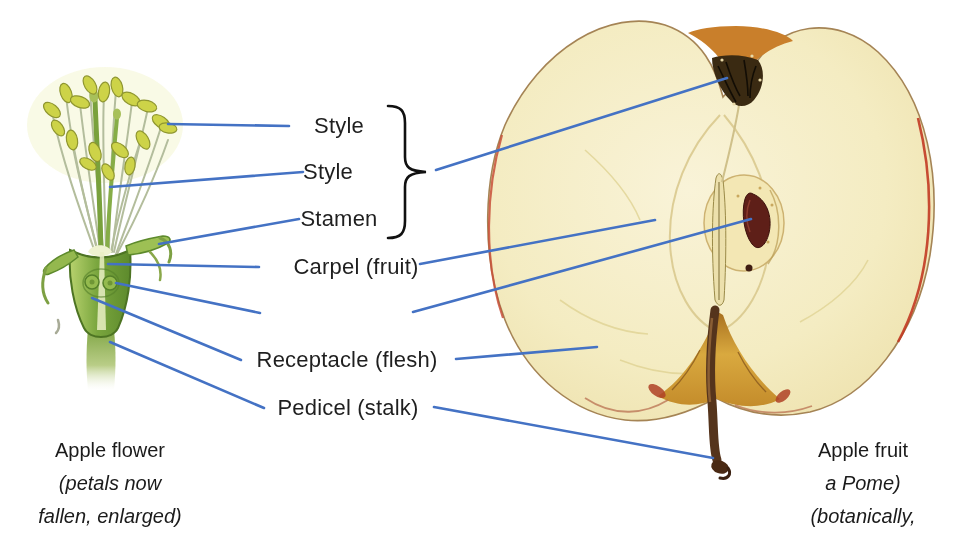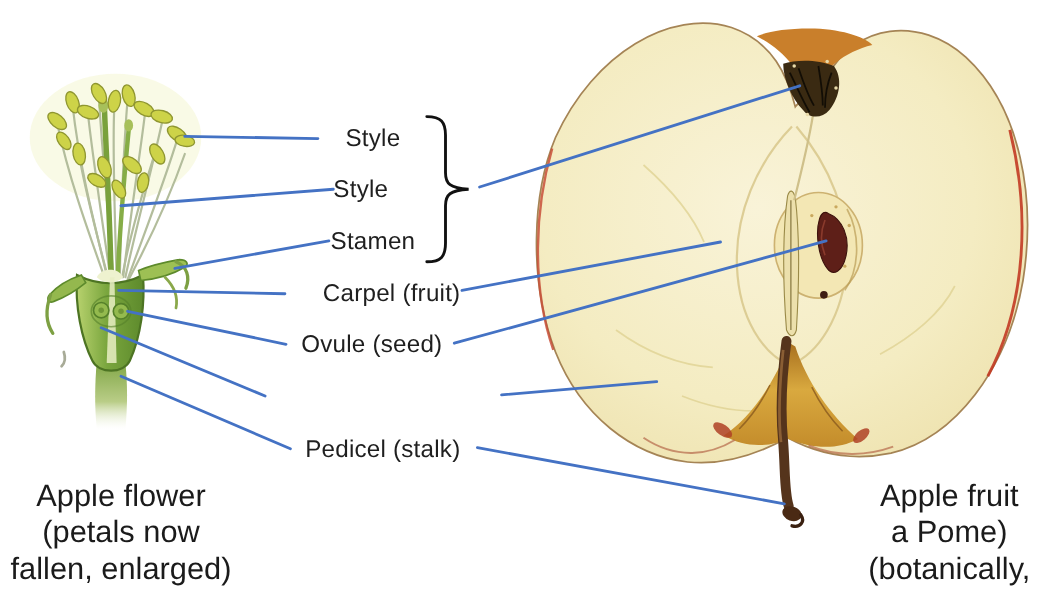--- a/index.html
+++ b/index.html
@@ -7,23 +7,23 @@
     position:relative;width:960px;height:540px;background:#ffffff;
     font-family:"Liberation Sans",sans-serif;overflow:hidden;
   }
   svg.art{position:absolute;left:0;top:0;}
   .label{
     position:absolute;transform:translate(-50%,-50%);
     font-size:22px;color:#1f1f1f;white-space:nowrap;letter-spacing:.2px;
   }
   .caption{
     position:absolute;transform:translateX(-50%);text-align:center;
-    font-size:28px;line-height:33px;color:#1b1b1b;white-space:nowrap;
+    font-size:20px;line-height:33px;color:#1b1b1b;white-space:nowrap;
   }
-  .caption .it{}
+  .caption .it{font-style:italic;}
 </style>
 </head>
 <body>
 
 <div class="stage">
 
   <svg class="art" width="960" height="540" viewBox="0 0 960 540">
     <defs>
       <radialGradient id="fleshGrad" cx="45%" cy="42%" r="68%">
         <stop offset="0%" stop-color="#f9f3d8"></stop>
@@ -236,21 +236,21 @@
          C 405 167 409 171 426 172
          C 409 173 405 177 405 187
          L 405 221
          C 405 233 401 238 388 238" fill="none" stroke="#111111" stroke-width="2.6" stroke-linecap="round"></path>
   </svg>
 
   <div class="label" style="left:339px;top:126px">Style</div>
   <div class="label" style="left:328px;top:172px">Style</div>
   <div class="label" style="left:339px;top:219px">Stamen</div>
   <div class="label" style="left:356px;top:267px">Carpel (fruit)</div>
-  <div class="label" style="left:338px;top:313px">Ovule (seed)</div>
+  <div class="label" style="left:347px;top:360px">Receptacle (flesh)</div>
   <div class="label" style="left:348px;top:408px">Pedicel (stalk)</div>
 
   <div class="caption" style="left:110px;top:434px">
     <div>Apple flower</div>
     <div class="it">(petals now</div>
     <div class="it">fallen, enlarged)</div>
   </div>
 
   <div class="caption" style="left:863px;top:434px">
     <div>Apple fruit</div>

